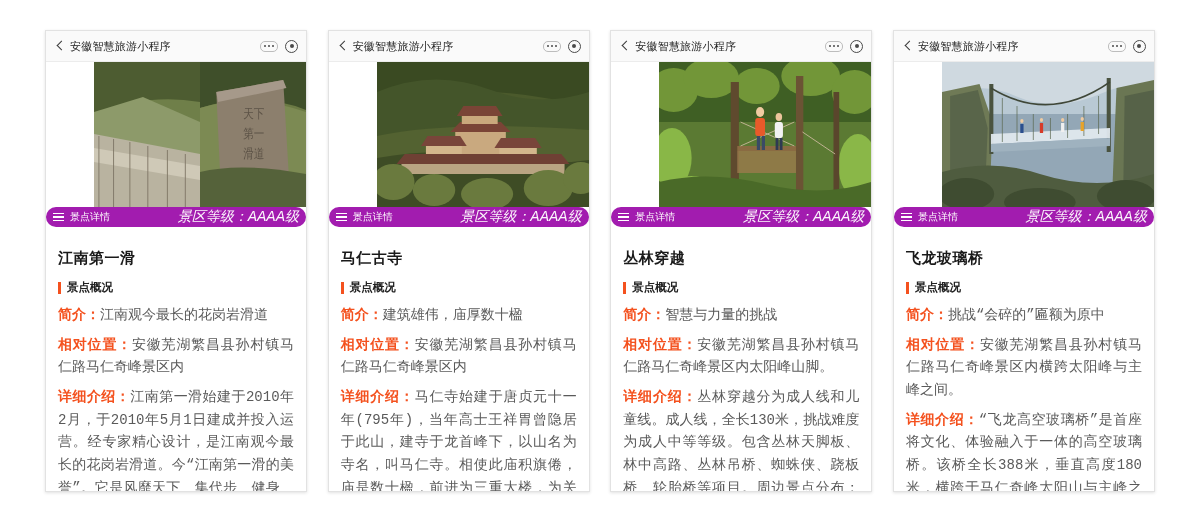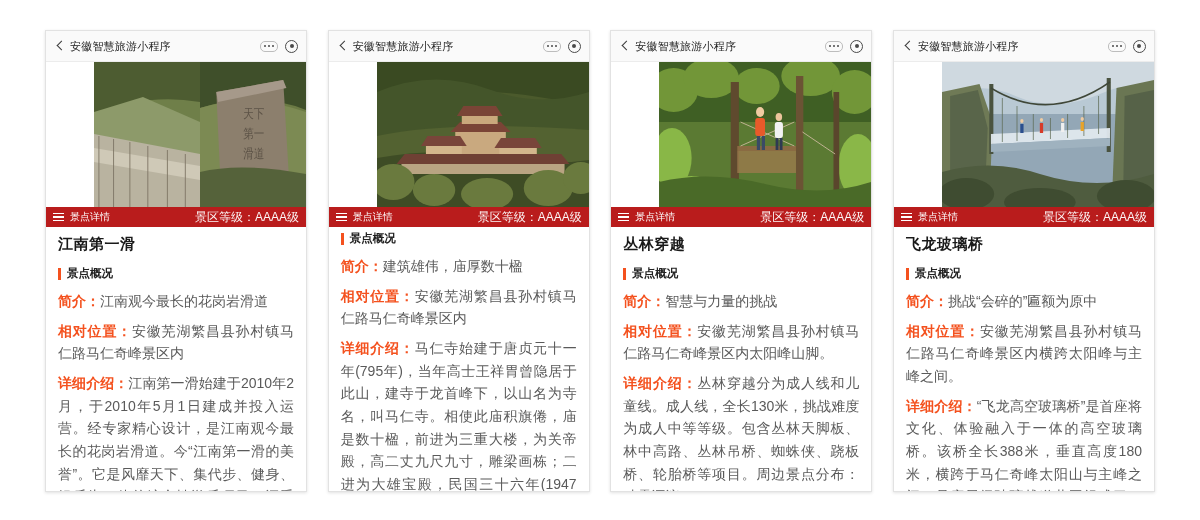--- a/index.html
+++ b/index.html
@@ -104,41 +104,43 @@
     position: relative;
     overflow: hidden;
     flex: 0 0 auto;
     padding-left: 48px;
   }
   .hero svg { display: block; width: 100%; height: 100%; }
 
   
   .orange-bar {
     height: 20px;
-    background: #b91c1c;
+    background: #a21caf;
     display: flex;
     align-items: center;
     padding: 0 7px;
     color: #fff;
     flex: 0 0 auto;
+    border-radius: 10px;
   }
   .hamburger {
     width: 11px;
     display: flex; flex-direction: column; gap: 2px;
     margin-right: 6px;
   }
   .hamburger i { display: block; height: 1.5px; background: #fff; }
   .bar-label { font-size: 10px; }
-  .bar-right { margin-left: auto; font-size: 12px; opacity: .96; }
+  .bar-right { margin-left: auto; font-size: 14px; opacity: .96; font-style: italic; }
 
   
   .content {
-    padding: 4px 12px 0 12px;
+    padding: 18px 12px 0 12px;
     overflow: hidden;
     flex: 1 1 auto;
+    font-family: Liberation Mono, monospace;
   }
   .spot-title {
     font-size: 15px;
     font-weight: bold;
     color: #1a1a1a;
     margin: 4px 0 12px 0;
     letter-spacing: .5px;
   }
   .section-head {
     display: flex;
@@ -311,20 +313,21 @@
       <div class="hamburger">
           <i></i>
           <i></i>
           <i></i>
         </div>
       <div class="bar-label">景点详情</div>
       <div class="bar-right">景区等级：AAAA级</div>
     </div>
 
     <div class="content">
+      <div class="spot-title">马仁古寺</div>
       <div class="section-head">
         <span class="tick"></span>
         <span class="stxt">景点概况</span>
       </div>
       <p class="para">
         <span class="k">简介：</span><span>建筑雄伟，庙厚数十楹</span>
       </p>
       <p class="para">
         <span class="k">相对位置：</span><span>安徽芜湖繁昌县孙村镇马仁路马仁奇峰景区内</span>
       </p>

